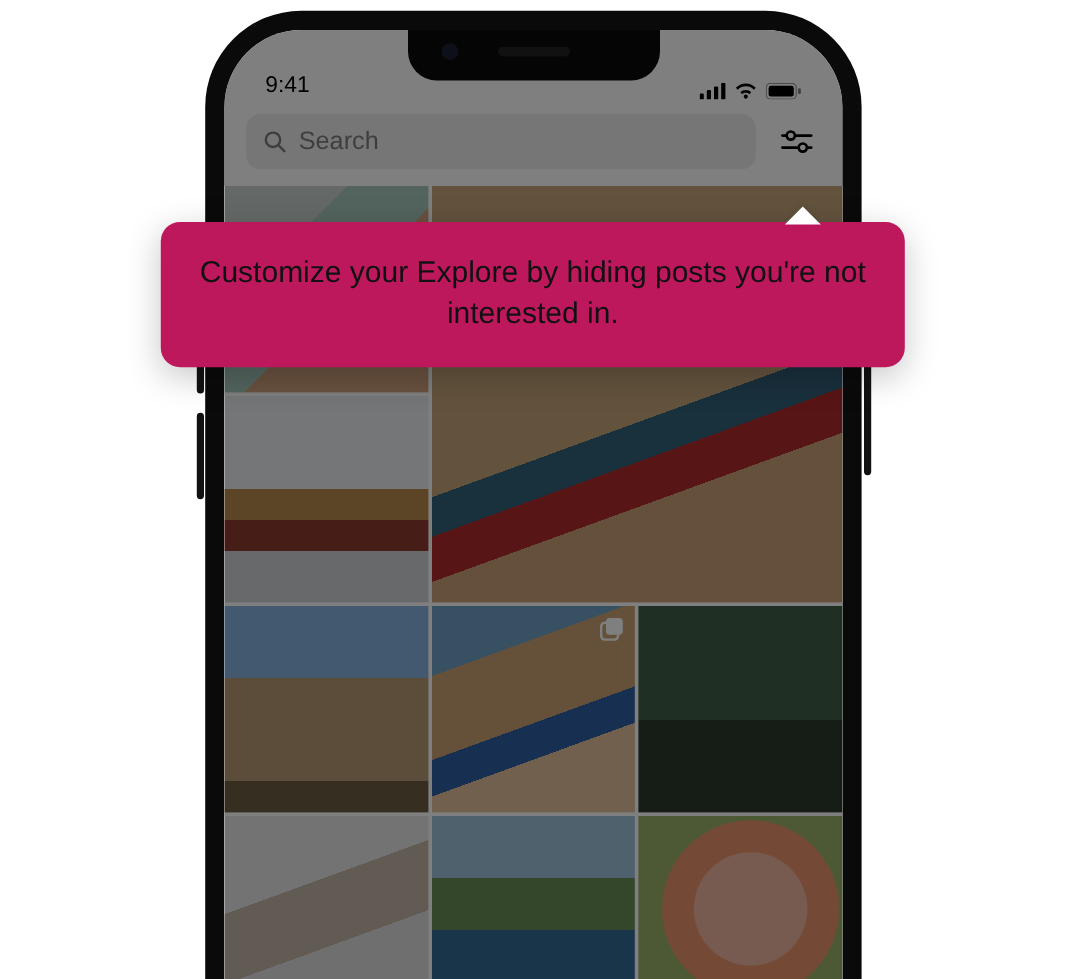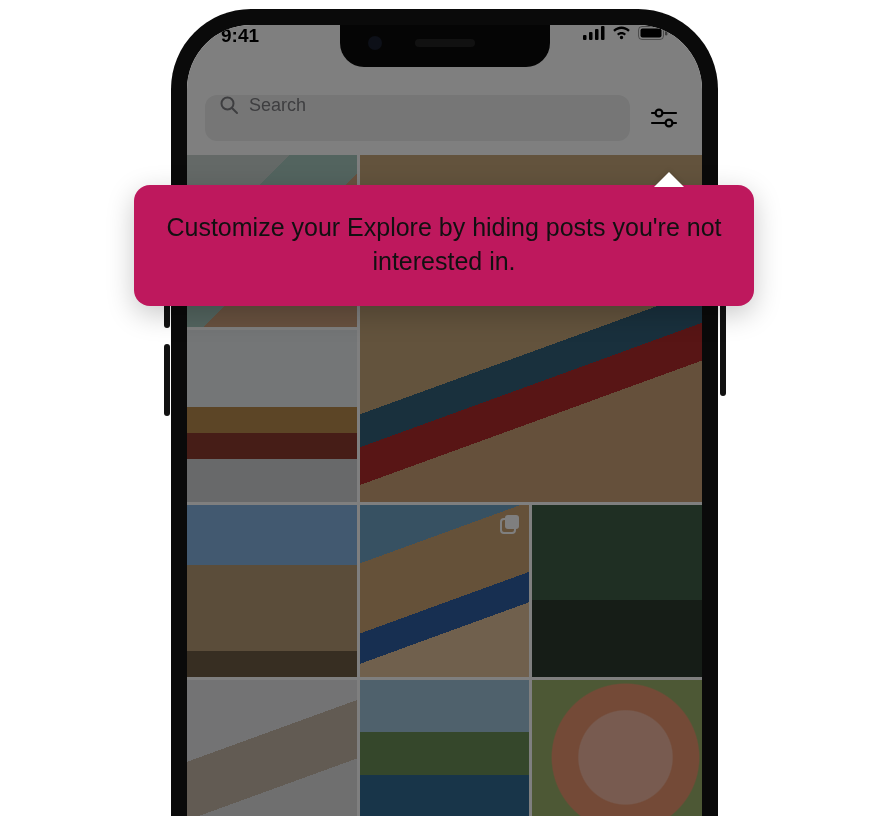--- a/index.html
+++ b/index.html
@@ -42,36 +42,36 @@
   
   .side-btn { position: absolute; background: #111; border-radius: 3px; }
   .sb-silence { left: 164px; top: 188px; width: 6px; height: 38px; }
   .sb-volup   { left: 164px; top: 256px; width: 6px; height: 72px; }
   .sb-voldn   { left: 164px; top: 344px; width: 6px; height: 72px; }
   .sb-power   { left: 720px; top: 286px; width: 6px; height: 110px; }
 
   
   .statusbar {
     position: absolute; top: 0; left: 0; right: 0; height: 58px;
-    display: flex; align-items: flex-start; justify-content: space-between;
+    display: flex; align-items: flex-end; justify-content: space-between;
     padding: 0 34px; z-index: 40;
-    font-weight: 700; font-size: 19px;
+    font-weight: 400; font-size: 19px;
   }
   .status-right { display: flex; align-items: center; gap: 6px; }
   .status-right svg { display: block; }
 
   
   .search-row {
     position: absolute; top: 64px; left: 0; right: 0; height: 58px;
     display: flex; align-items: center; gap: 14px; padding: 0 18px;
   }
   .search-field {
     flex: 1; height: 46px; background: #eceded; border-radius: 12px;
-    display: flex; gap: 10px; padding: 0 14px;
-    color: #7c7c80; font-size: 18px;
+    display: flex; align-items: center; gap: 10px; padding: 0 14px;
+    color: #7c7c80; font-size: 21px;
   }
   .filter-btn {
     width: 40px; height: 40px; display: flex; align-items: center; justify-content: center;
   }
 
   
   .grid {
     position: absolute; top: 130px; left: 0; right: 0; bottom: 0;
     display: grid; grid-template-columns: repeat(3, 1fr); grid-auto-rows: 172px;
     gap: 3px; background: #fff;

